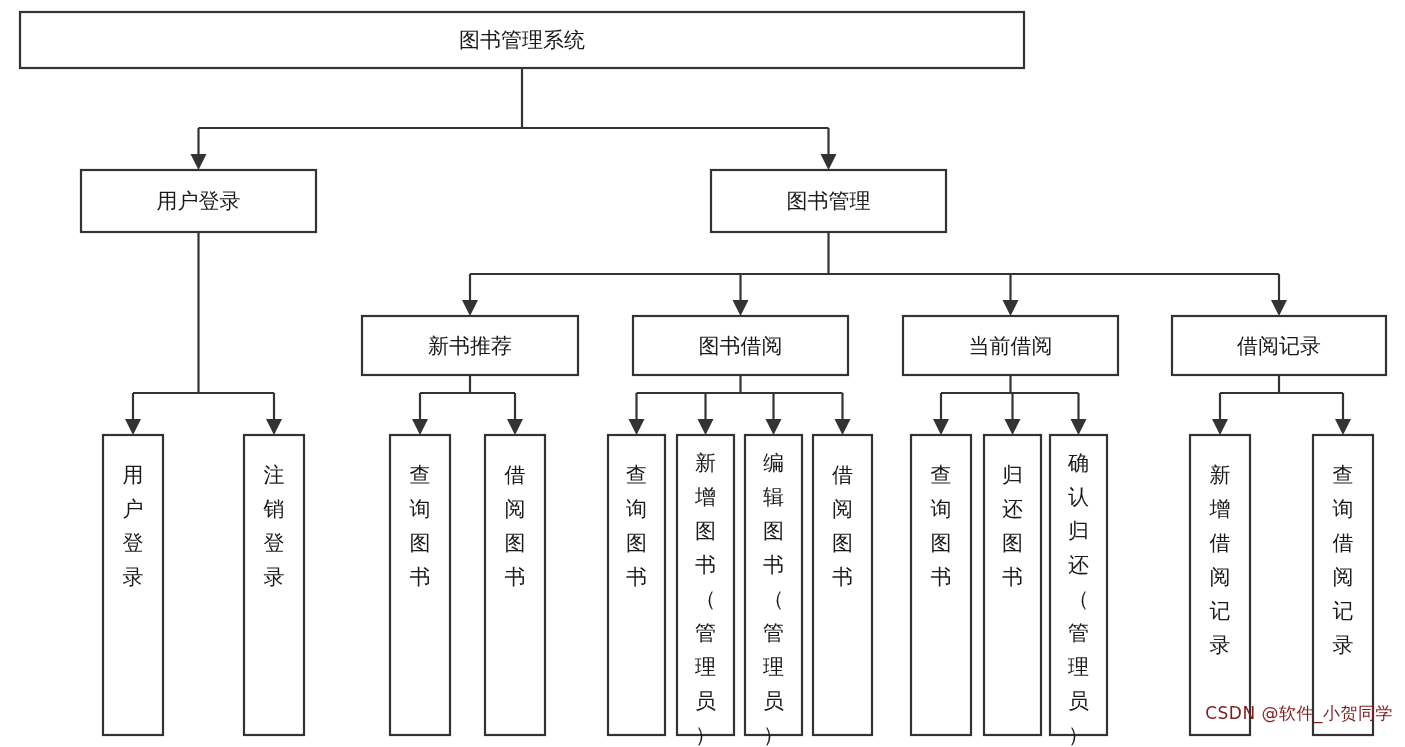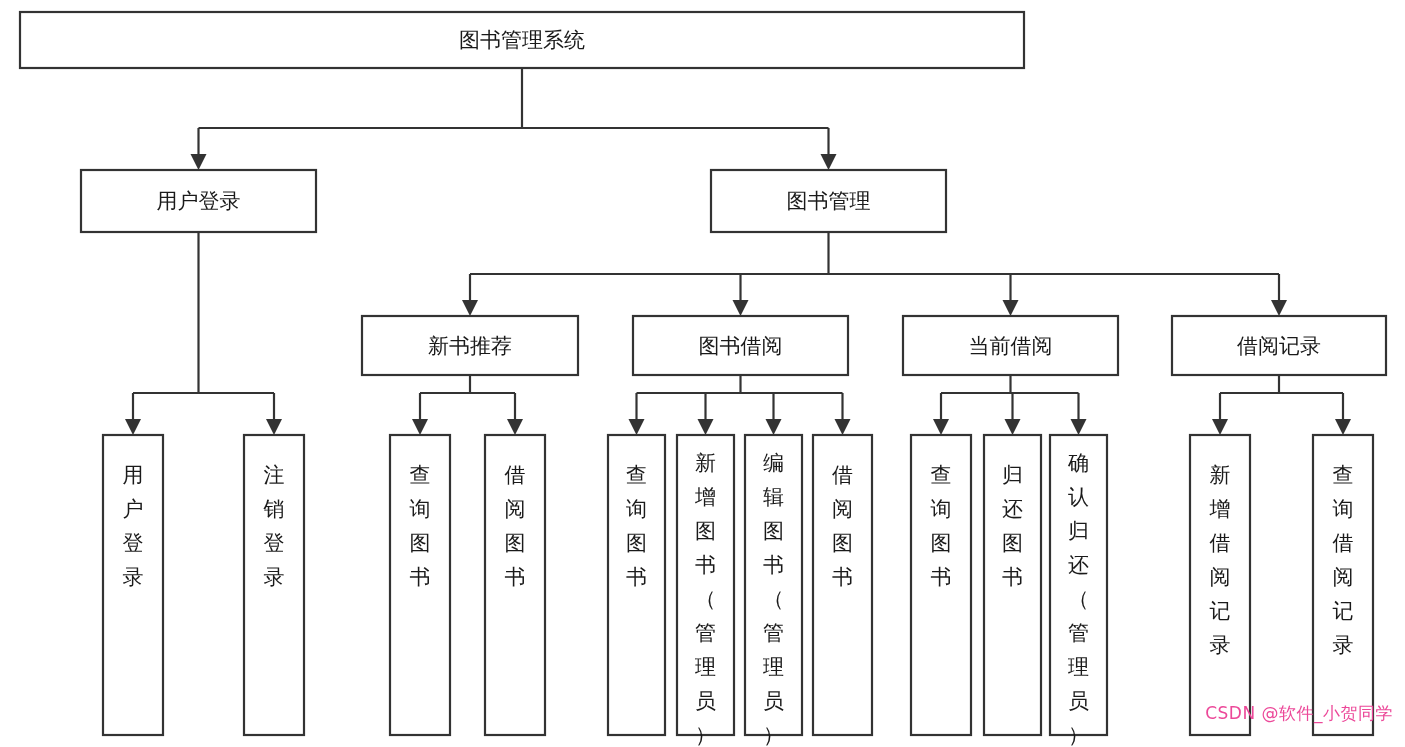--- a/index.html
+++ b/index.html
@@ -54,21 +54,21 @@
     font-family: "DejaVu Sans", "Liberation Sans", sans-serif;
     font-size: 21px;
     text-anchor: middle;
   }
   .watermark {
     position: absolute;
     right: 12px;
     bottom: 6px;
     font-family: "DejaVu Sans", "Liberation Sans", sans-serif;
     font-size: 17px;
-    color: #ec4899;
+    color: #7f1d1d;
     white-space: nowrap;
     letter-spacing: 0.5px;
   }
 </style>
 </head>
 <body>
 
 <div id="diagram-root">
   <svg id="flowchart" viewBox="0 0 1405 747" xmlns="http://www.w3.org/2000/svg">
     <g id="edge-layer">

